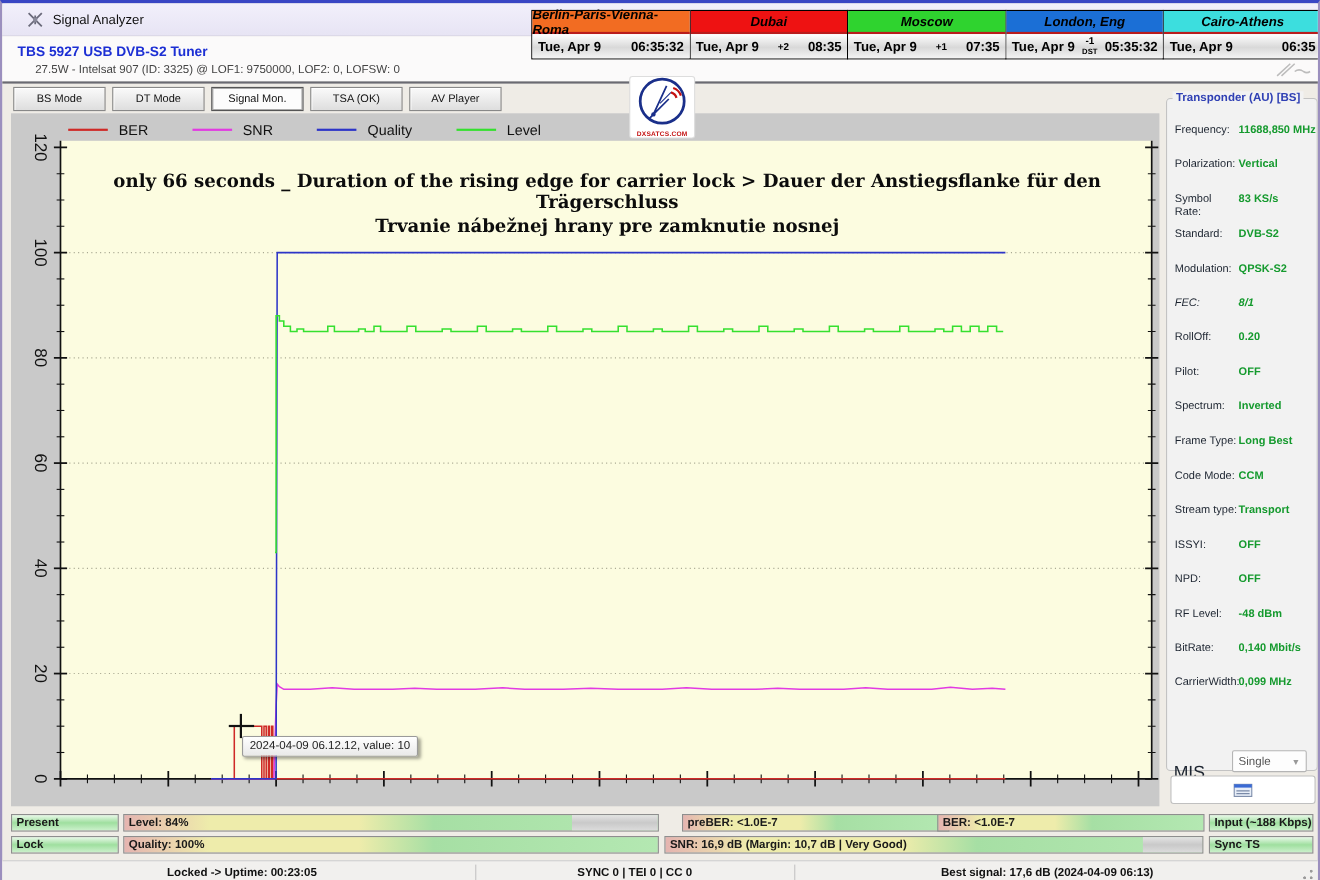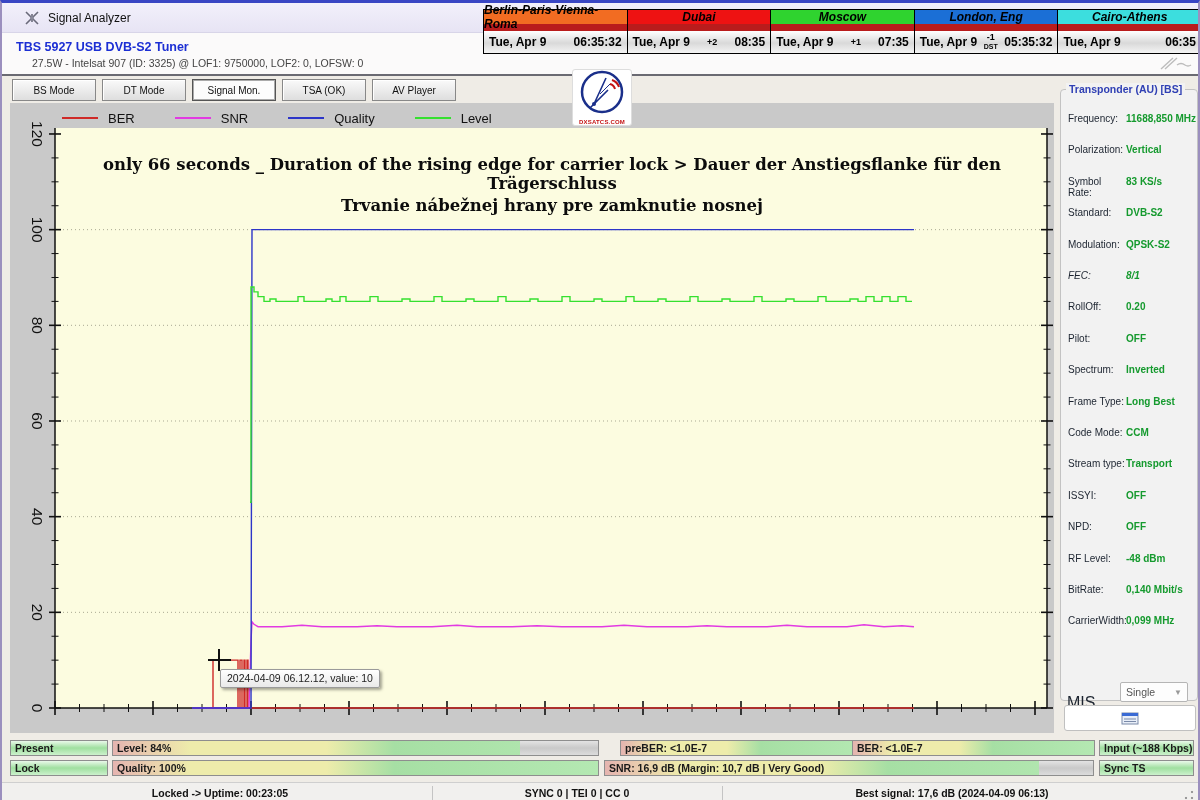--- a/index.html
+++ b/index.html
@@ -15,21 +15,21 @@
   .app-icon { position:absolute; left:22px; top:7px; width:16px; height:16px; }
   .title-text { position:absolute; left:46px; top:8px; font-size:12px; color:#111; }
   .upper-strip { position:absolute; left:0; top:30px; width:1200px; height:41px; background:#fbfafa; }
   .tuner-name { position:absolute; left:14px; top:37px; font-size:12.5px; font-weight:bold; color:#1c2fd4; }
   .tuner-details { position:absolute; left:30px; top:54px; font-size:10.5px; color:#444; }
   .divider-line { position:absolute; left:0; top:71px; width:1200px; height:2px; background:#6a6a72; }
   
   .clocks { position:absolute; left:481px; top:6px; width:719px; height:45px; display:flex; }
   .clock { flex:1; border:1px solid #000; border-left-width:0; display:flex; flex-direction:column; }
   .clock:first-child { border-left-width:1px; }
-  .clock-head { height:21px; border-bottom:7px solid #b91c1c; display:flex; align-items:center; justify-content:center;
+  .clock-head { height:21px; border-bottom:2px solid #b91c1c; display:flex; align-items:center; justify-content:center;
     font-size:12px; font-weight:bold; font-style:italic; color:#000; }
   .clock-time { height:22px; background:linear-gradient(#ffffff,#d9d9d9 55%,#f4f4f4);
     display:flex; align-items:center; font-size:12px; font-weight:bold; color:#000; padding:0 5px; }
   .clock-date { flex:0 0 auto; }
   .clock-tz { flex:1; text-align:center; font-size:9px; line-height:9px; }
   .clock-tz .sup { vertical-align:top; font-size:9px; font-weight:bold; }
   .clock-tz .note { font-size:7px; }
   .clock-hhmm { margin-left:auto; }
   .watermark { position:absolute; left:1155px; top:52px; width:36px; height:18px; opacity:.55; }
   

